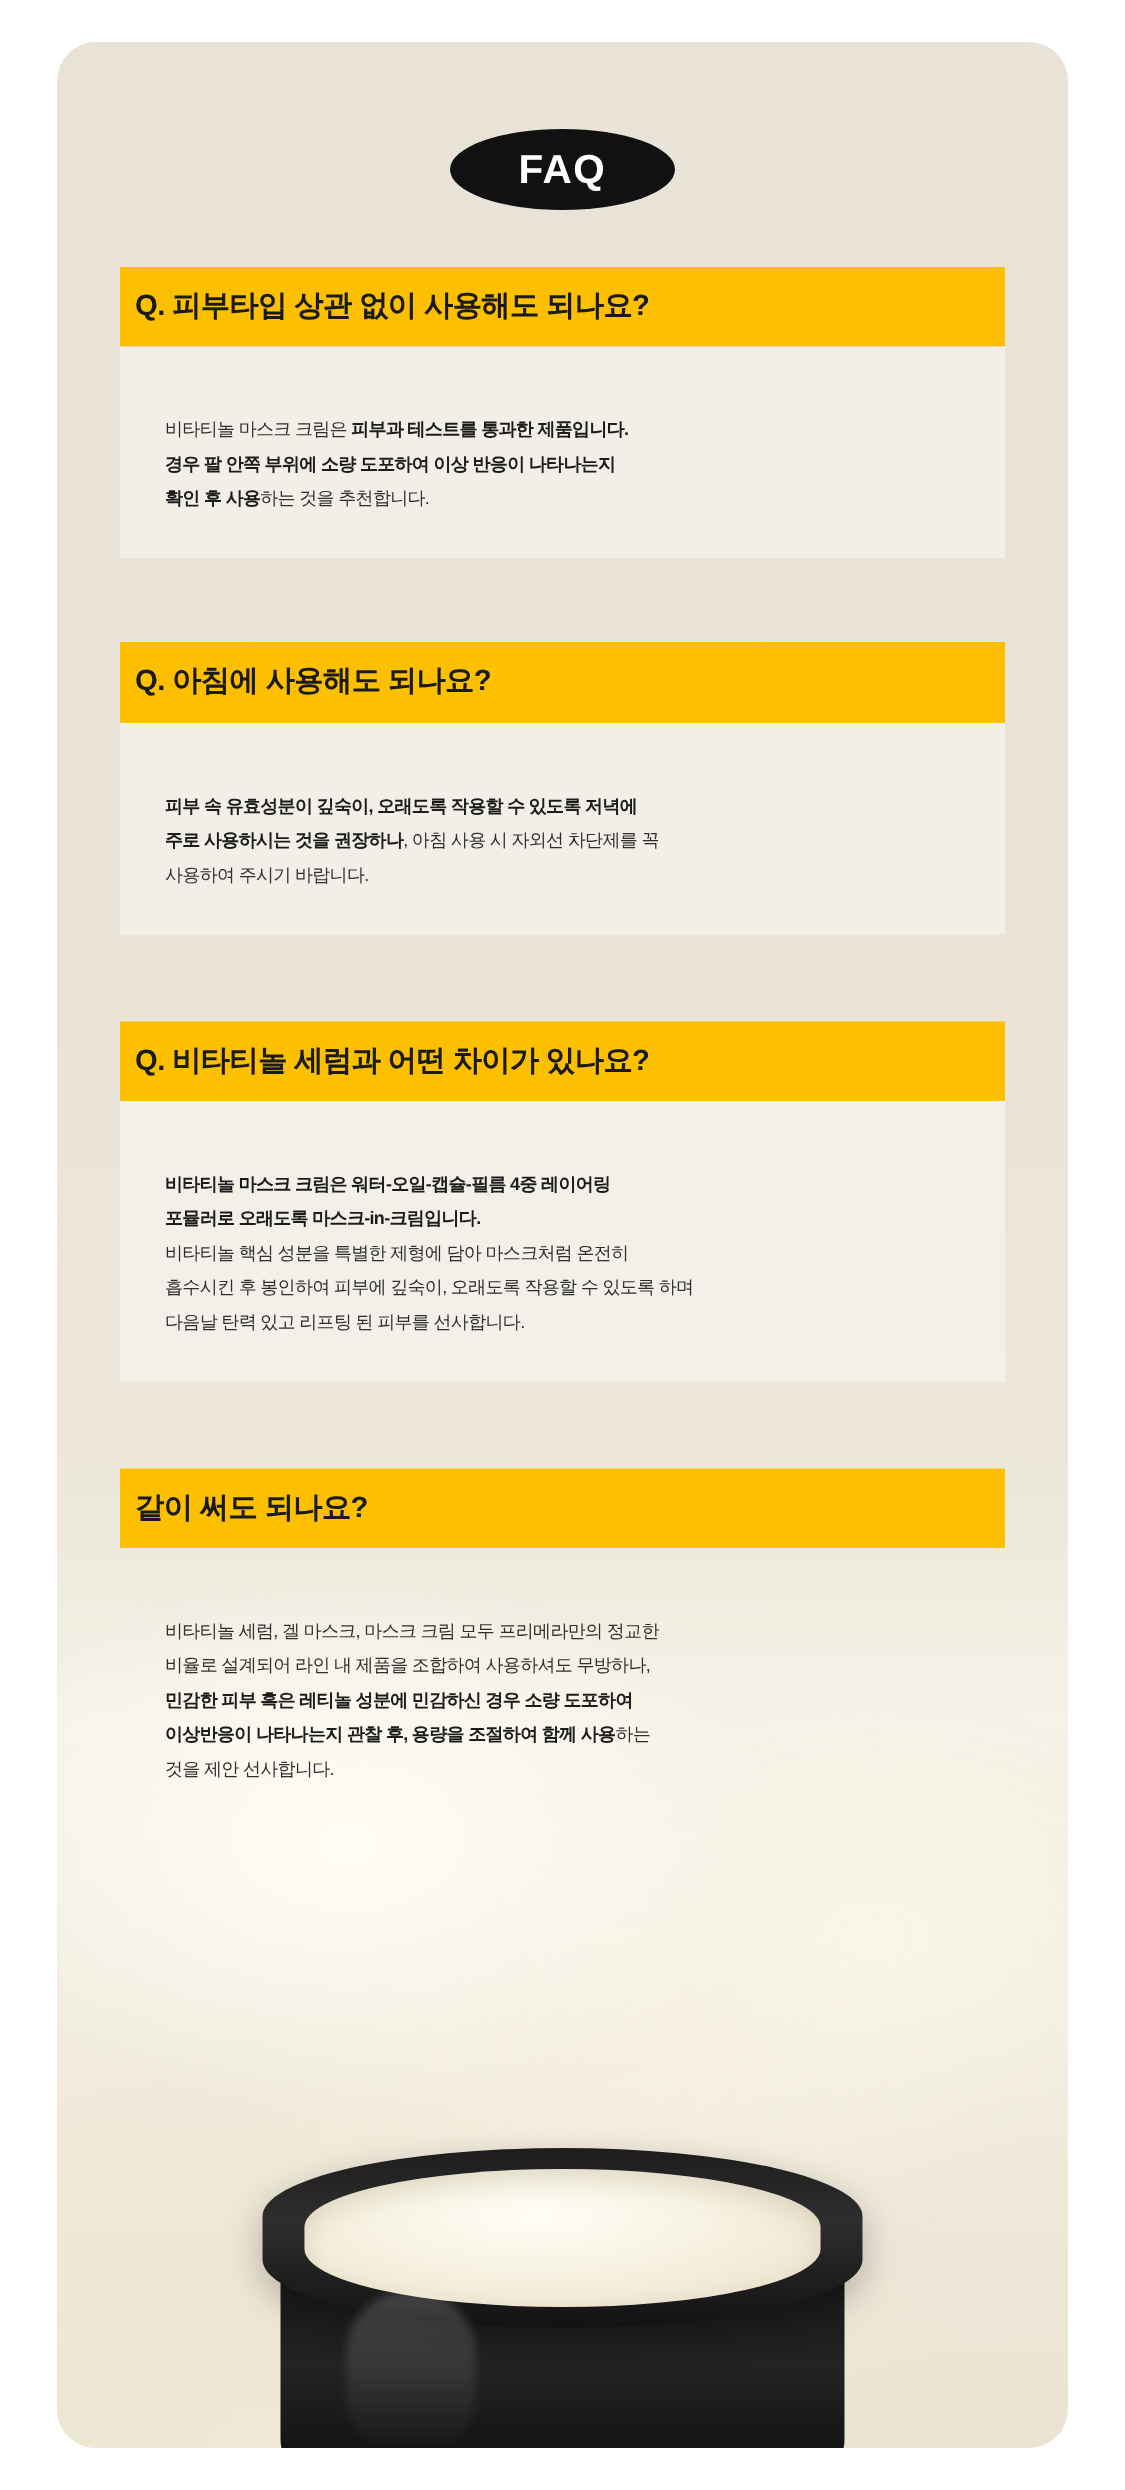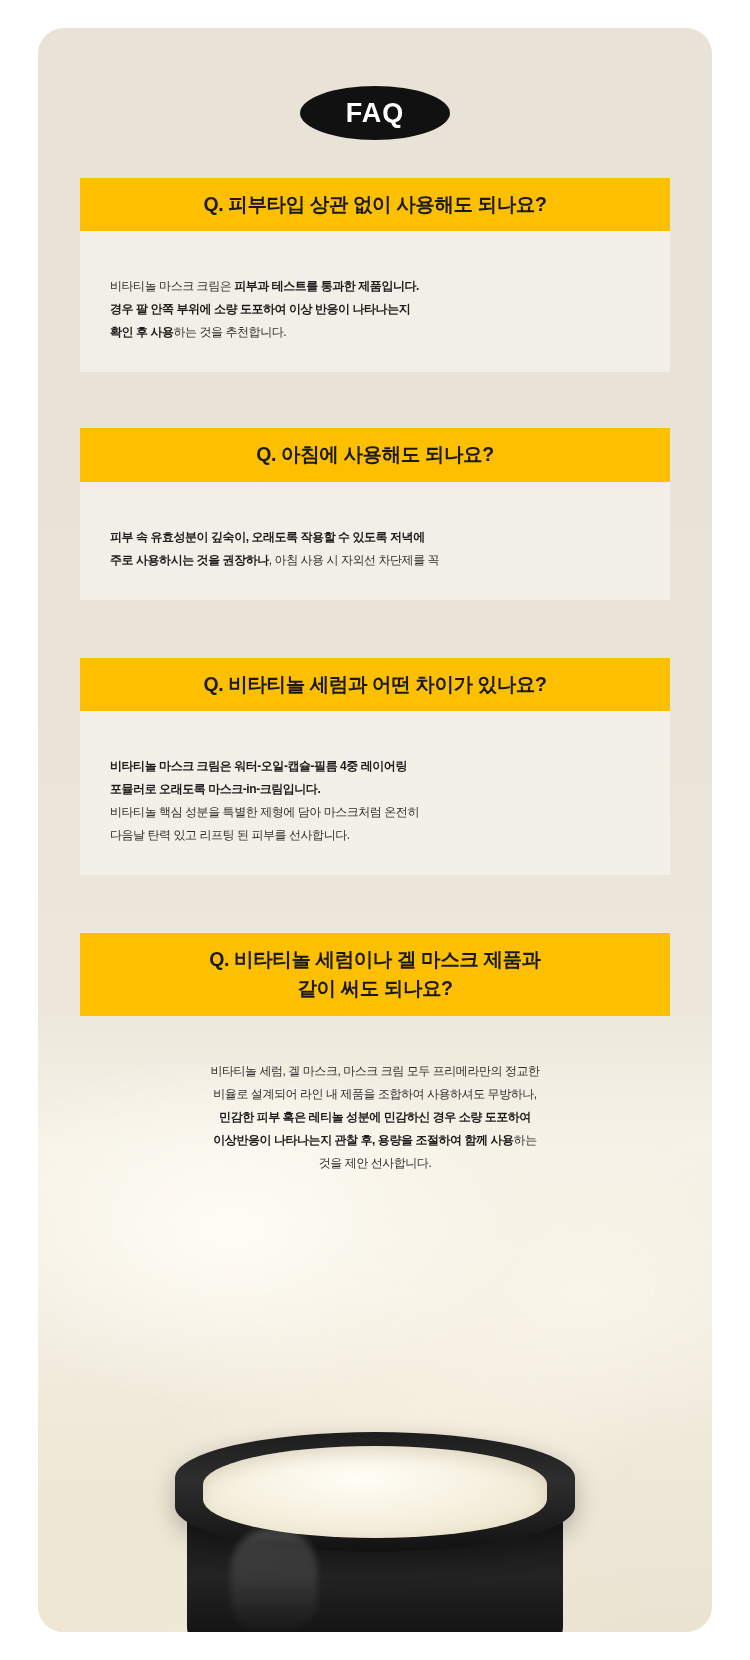--- a/index.html
+++ b/index.html
@@ -135,37 +135,36 @@
 
   .qa-block {
     margin: 0 42px;
   }
 
   .q-bar {
     background: #fcc000;
     color: #1a1a1a;
     font-size: 19.5px;
     font-weight: 700;
-    text-align: center;
+    text-align: left;
     padding: 12px 10px;
     line-height: 1.5;
     letter-spacing: -0.4px;
   }
 
   .a-box {
     background: rgba(255,255,255,0.42);
     padding: 44px 30px 28px 30px;
     color: #2e2e2e;
     font-size: 12px;
     line-height: 1.92;
     letter-spacing: -0.45px;
   }
   .a-box.transparent {
     background: transparent;
-    text-align: center;
   }
   .a-line { white-space: nowrap; }
   .a-line b { font-weight: 700; color: #1c1c1c; }
 
   .sp-1 { height: 56px; }
   .sp-2 { height: 58px; }
   .sp-3 { height: 58px; }
   .sp-top { height: 38px; }
 </style>
 </head>
@@ -201,40 +200,41 @@
           </div>
       </div>
 
       <div class="sp-1"></div>
 
       <div class="qa-block">
         <div class="q-bar">Q. 아침에 사용해도 되나요?</div>
         <div class="a-box">
             <div class="a-line"><b>피부 속 유효성분이 깊숙이, 오래도록 작용할 수 있도록 저녁에</b></div>
             <div class="a-line"><b>주로 사용하시는 것을 권장하나</b><span>, 아침 사용 시 자외선 차단제를 꼭</span></div>
+            <div class="a-line"><span>사용하여 주시기 바랍니다.</span></div>
           </div>
       </div>
 
       <div class="sp-2"></div>
 
       <div class="qa-block">
         <div class="q-bar">Q. 비타티놀 세럼과 어떤 차이가 있나요?</div>
         <div class="a-box">
             <div class="a-line"><b>비타티놀 마스크 크림은 워터-오일-캡슐-필름 4중 레이어링</b></div>
             <div class="a-line"><b>포뮬러로 오래도록 마스크-in-크림입니다.</b></div>
             <div class="a-line"><span>비타티놀 핵심 성분을 특별한 제형에 담아 마스크처럼 온전히</span></div>
+            <div class="a-line"><span>흡수시킨 후 봉인하여 피부에 깊숙이, 오래도록 작용할 수 있도록 하며</span></div>
             <div class="a-line"><span>다음날 탄력 있고 리프팅 된 피부를 선사합니다.</span></div>
           </div>
       </div>
 
       <div class="sp-3"></div>
 
       <div class="qa-block">
         <div class="q-bar">
-            <div>Q. 비타티놀 세럼이나 겔 마스크 제품과</div>
             <div>같이 써도 되나요?</div>
           </div>
         <div class="a-box transparent">
             <div class="a-line"><span>비타티놀 세럼, 겔 마스크, 마스크 크림 모두 프리메라만의 정교한</span></div>
             <div class="a-line"><span>비율로 설계되어 라인 내 제품을 조합하여 사용하셔도 무방하나,</span></div>
             <div class="a-line"><b>민감한 피부 혹은 레티놀 성분에 민감하신 경우 소량 도포하여</b></div>
             <div class="a-line"><b>이상반응이 나타나는지 관찰 후, 용량을 조절하여 함께 사용</b><span>하는</span></div>
             <div class="a-line"><span>것을 제안 선사합니다.</span></div>
           </div>
       </div>

